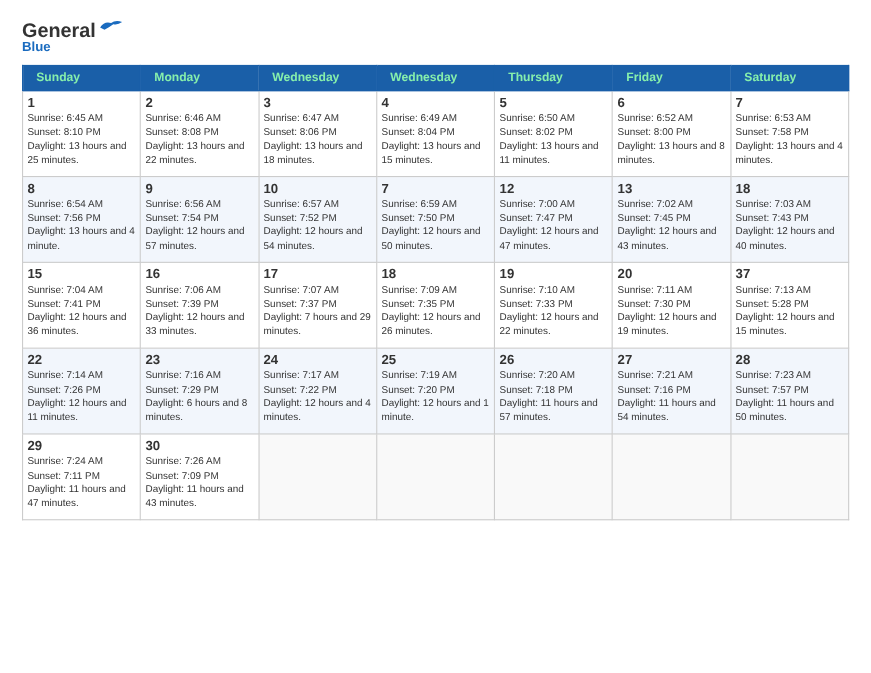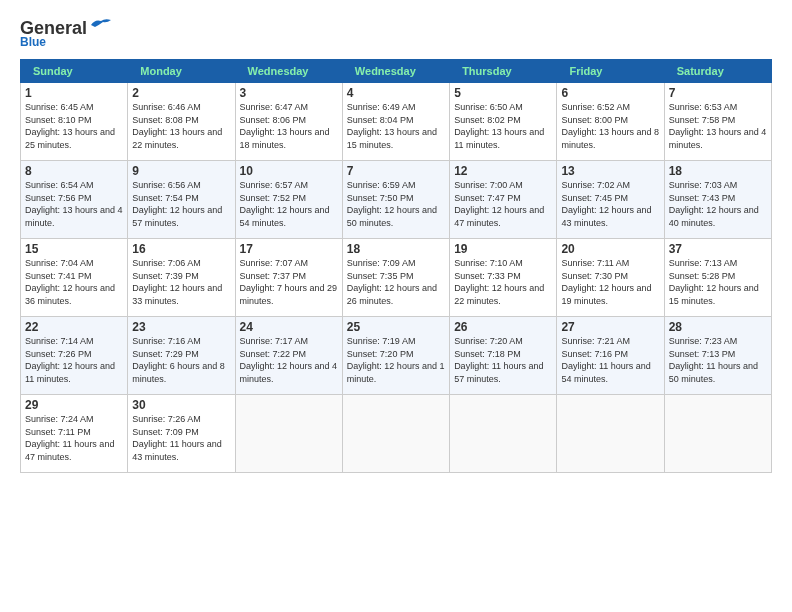--- a/index.html
+++ b/index.html
@@ -359,21 +359,21 @@
         <div class="day-info">
           <span>Sunrise: 7:21 AM</span><br>
           <span>Sunset: 7:16 PM</span><br>
           <span>Daylight: 11 hours and 54 minutes.</span>
         </div>
       </td>
           <td>
         <span class="day-num">28</span>
         <div class="day-info">
           <span>Sunrise: 7:23 AM</span><br>
-          <span>Sunset: 7:13 PM</span><br>
+          <span>Sunset: 7:57 PM</span><br>
           <span>Daylight: 11 hours and 50 minutes.</span>
         </div>
       </td>
         </tr>
         <tr>
           <td>
         <span class="day-num">29</span>
         <div class="day-info">
           <span>Sunrise: 7:24 AM</span><br>
           <span>Sunset: 7:11 PM</span><br>

